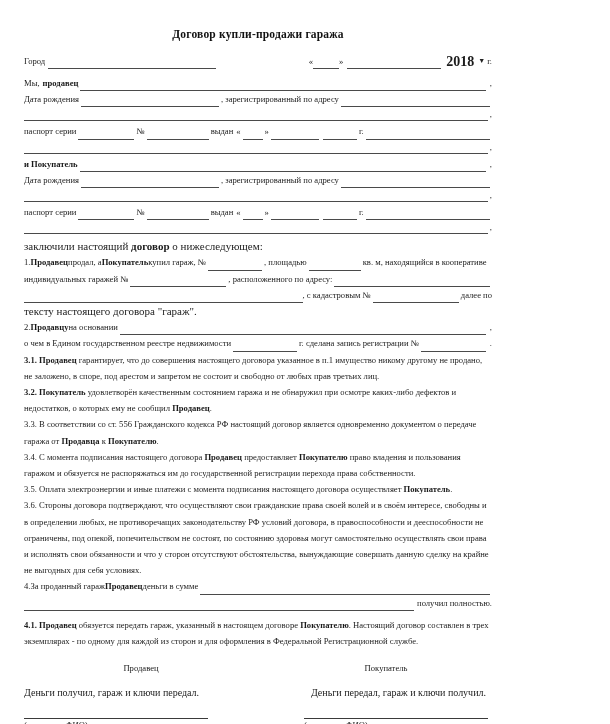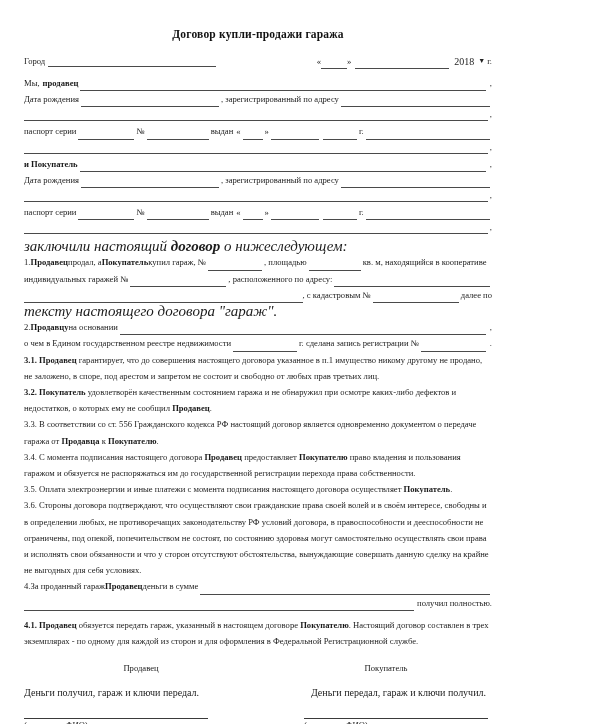--- a/index.html
+++ b/index.html
@@ -27,25 +27,24 @@
     text-align: center;
     font-weight: bold;
     font-size: 11.5px;
     letter-spacing: 0.2px;
     margin: 0;
     padding-top: 28px;
     padding-bottom: 14px;
     color: #111;
   }
   .line {
-    font-size: 15px;
+    font-size: 11px;
     line-height: 16.2px;
     white-space: nowrap;
     color: #1c1c1c;
-    font-style: italic;
   }
   .para {
     font-size: 8.6px;
     line-height: 16.2px;
     color: #1c1c1c;
     text-align: left;
   }
   b, .b { font-weight: bold; }
   .flex-row {
     display: flex;
@@ -70,21 +69,21 @@
   }
   .comma-end { padding-left: 2px; font-size: 8.6px; }
 
   .spacer-2 { height: 2px; }
   .spacer-4 { height: 4px; }
   .spacer-6 { height: 6px; }
 
   
   .topline {
     display: flex;
-    align-items: center;
+    align-items: flex-end;
     font-size: 8.6px;
     line-height: 15px;
   }
   .city-blank {
     display: inline-block;
     width: 168px;
     border-bottom: 1px solid #4a4a4a;
     height: 10px;
     margin-left: 3px;
   }
@@ -102,23 +101,24 @@
   }
   .monthblank {
     display: inline-block;
     width: 94px;
     border-bottom: 1px solid #4a4a4a;
     height: 9px;
     margin: 0 4px;
   }
   .year-select {
     font-family: "Liberation Serif", serif;
-    font-size: 10px;
+    font-size: 14px;
     color: #1c1c1c;
     padding: 0 2px 0 1px;
+    font-weight: bold;
   }
   .caret {
     font-size: 7px;
     padding: 0 2px;
     color: #222;
   }
 
   
   .sign-wrap {
     display: flex;

